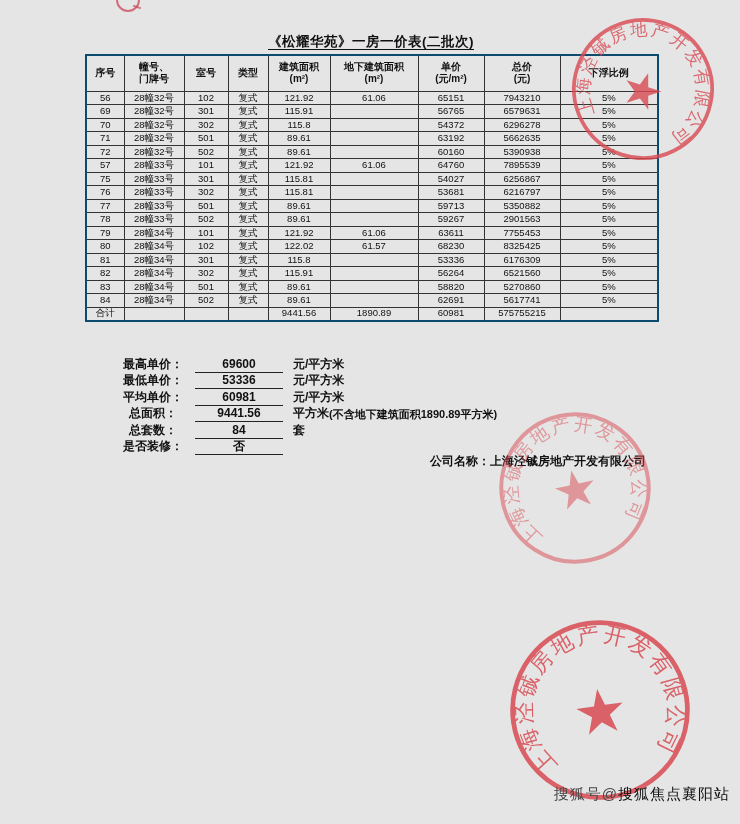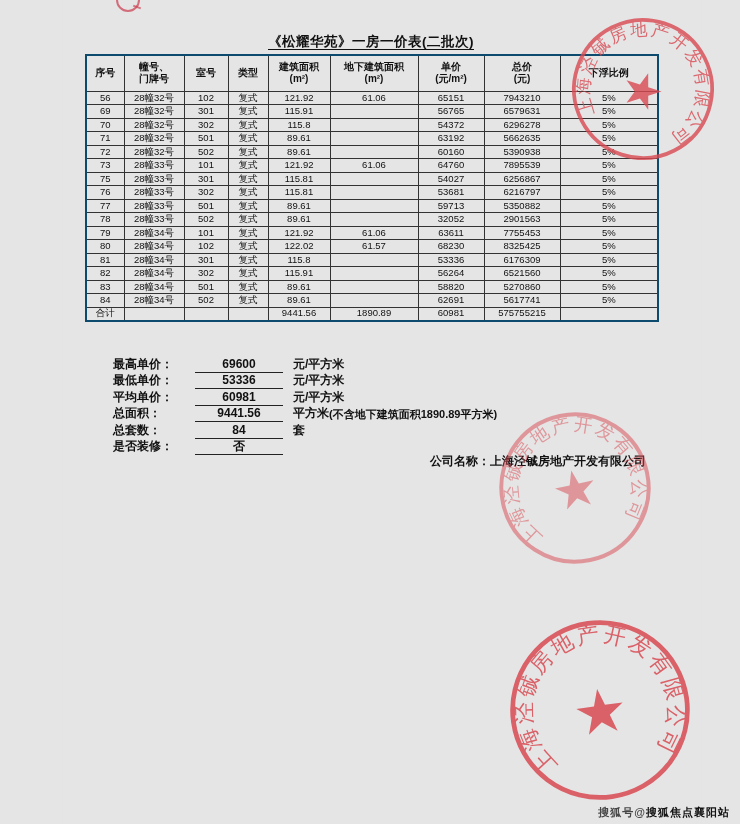--- a/index.html
+++ b/index.html
@@ -19,35 +19,35 @@
 
   .price-table { position:absolute; top:54px; left:85px; width:572px; border-collapse:collapse;
     table-layout:fixed; font-size:9.5px; color:#111; border:2px solid #0c4a6e; }
   .price-table th, .price-table td { border:1px solid #333; text-align:center; vertical-align:middle;
     padding:0 1px; overflow:hidden; }
   .price-table th { font-weight:bold; white-space:pre-line; height:36px; font-size:10px; line-height:1.25; }
   .price-table td { height:13.5px; line-height:1.1; }
 
   .summary { position:absolute; top:356px; left:113px; width:560px; }
   .summary-row { display:flex; align-items:flex-end; height:16.5px; font-size:12px; font-weight:600; color:#111; }
-  .summary-row .label { width:80px; text-align:left;font-family:Liberation Serif, serif; }
+  .summary-row .label { width:80px; text-align:center;font-family:Liberation Serif, serif; }
   .summary-row .value { width:88px; text-align:center; border-bottom:1px solid #222; margin-left:2px; line-height:1.15; }
   .summary-row .unit { margin-left:10px; }
   .summary-row .note { font-size:11px; }
 
   .company-block { position:absolute; left:430px; top:452px; font-size:12px; color:#111; line-height:1.6; font-weight:600; }
   .company-block .date-line { margin-left:32px; }
 
   .stamp { position:absolute; color:#d94a52; pointer-events:none; }
   .stamp svg { width:100%; height:100%; display:block; }
   .stamp-top { left:568px; top:14px; width:150px; height:150px; opacity:0.8; transform:rotate(18deg); }
   .stamp-mid { left:495px; top:408px; width:160px; height:160px; opacity:0.5; transform:rotate(-12deg); }
   .stamp-bottom { left:505px; top:615px; width:190px; height:190px; opacity:0.85; transform:rotate(-8deg); }
 
-  .watermark { position:absolute; right:10px; bottom:4px; font-size:11px; font-weight:bold; letter-spacing:1px; }
+  .watermark { position:absolute; right:10px; bottom:20px; font-size:15px; font-weight:normal; letter-spacing:1px; }
   .watermark .wm-prefix { color:#474747; }
   .watermark .wm-name { color:#111; }
 </style>
 </head>
 <body>
 
 <div id="canvas">
 
   <div class="page-edge edge-left"></div>
   <div class="page-edge edge-right"></div>
@@ -137,21 +137,21 @@
           <td>28幢32号</td>
           <td>502</td>
           <td>复式</td>
           <td>89.61</td>
           <td></td>
           <td>60160</td>
           <td>5390938</td>
           <td>5%</td>
         </tr>
         <tr>
-          <td>73</td>
+          <td>57</td>
           <td>28幢33号</td>
           <td>101</td>
           <td>复式</td>
           <td>121.92</td>
           <td>61.06</td>
           <td>64760</td>
           <td>7895539</td>
           <td>5%</td>
         </tr>
         <tr>
@@ -187,21 +187,21 @@
           <td>5350882</td>
           <td>5%</td>
         </tr>
         <tr>
           <td>78</td>
           <td>28幢33号</td>
           <td>502</td>
           <td>复式</td>
           <td>89.61</td>
           <td></td>
-          <td>32052</td>
+          <td>59267</td>
           <td>2901563</td>
           <td>5%</td>
         </tr>
         <tr>
           <td>79</td>
           <td>28幢34号</td>
           <td>101</td>
           <td>复式</td>
           <td>121.92</td>
           <td>61.06</td>

